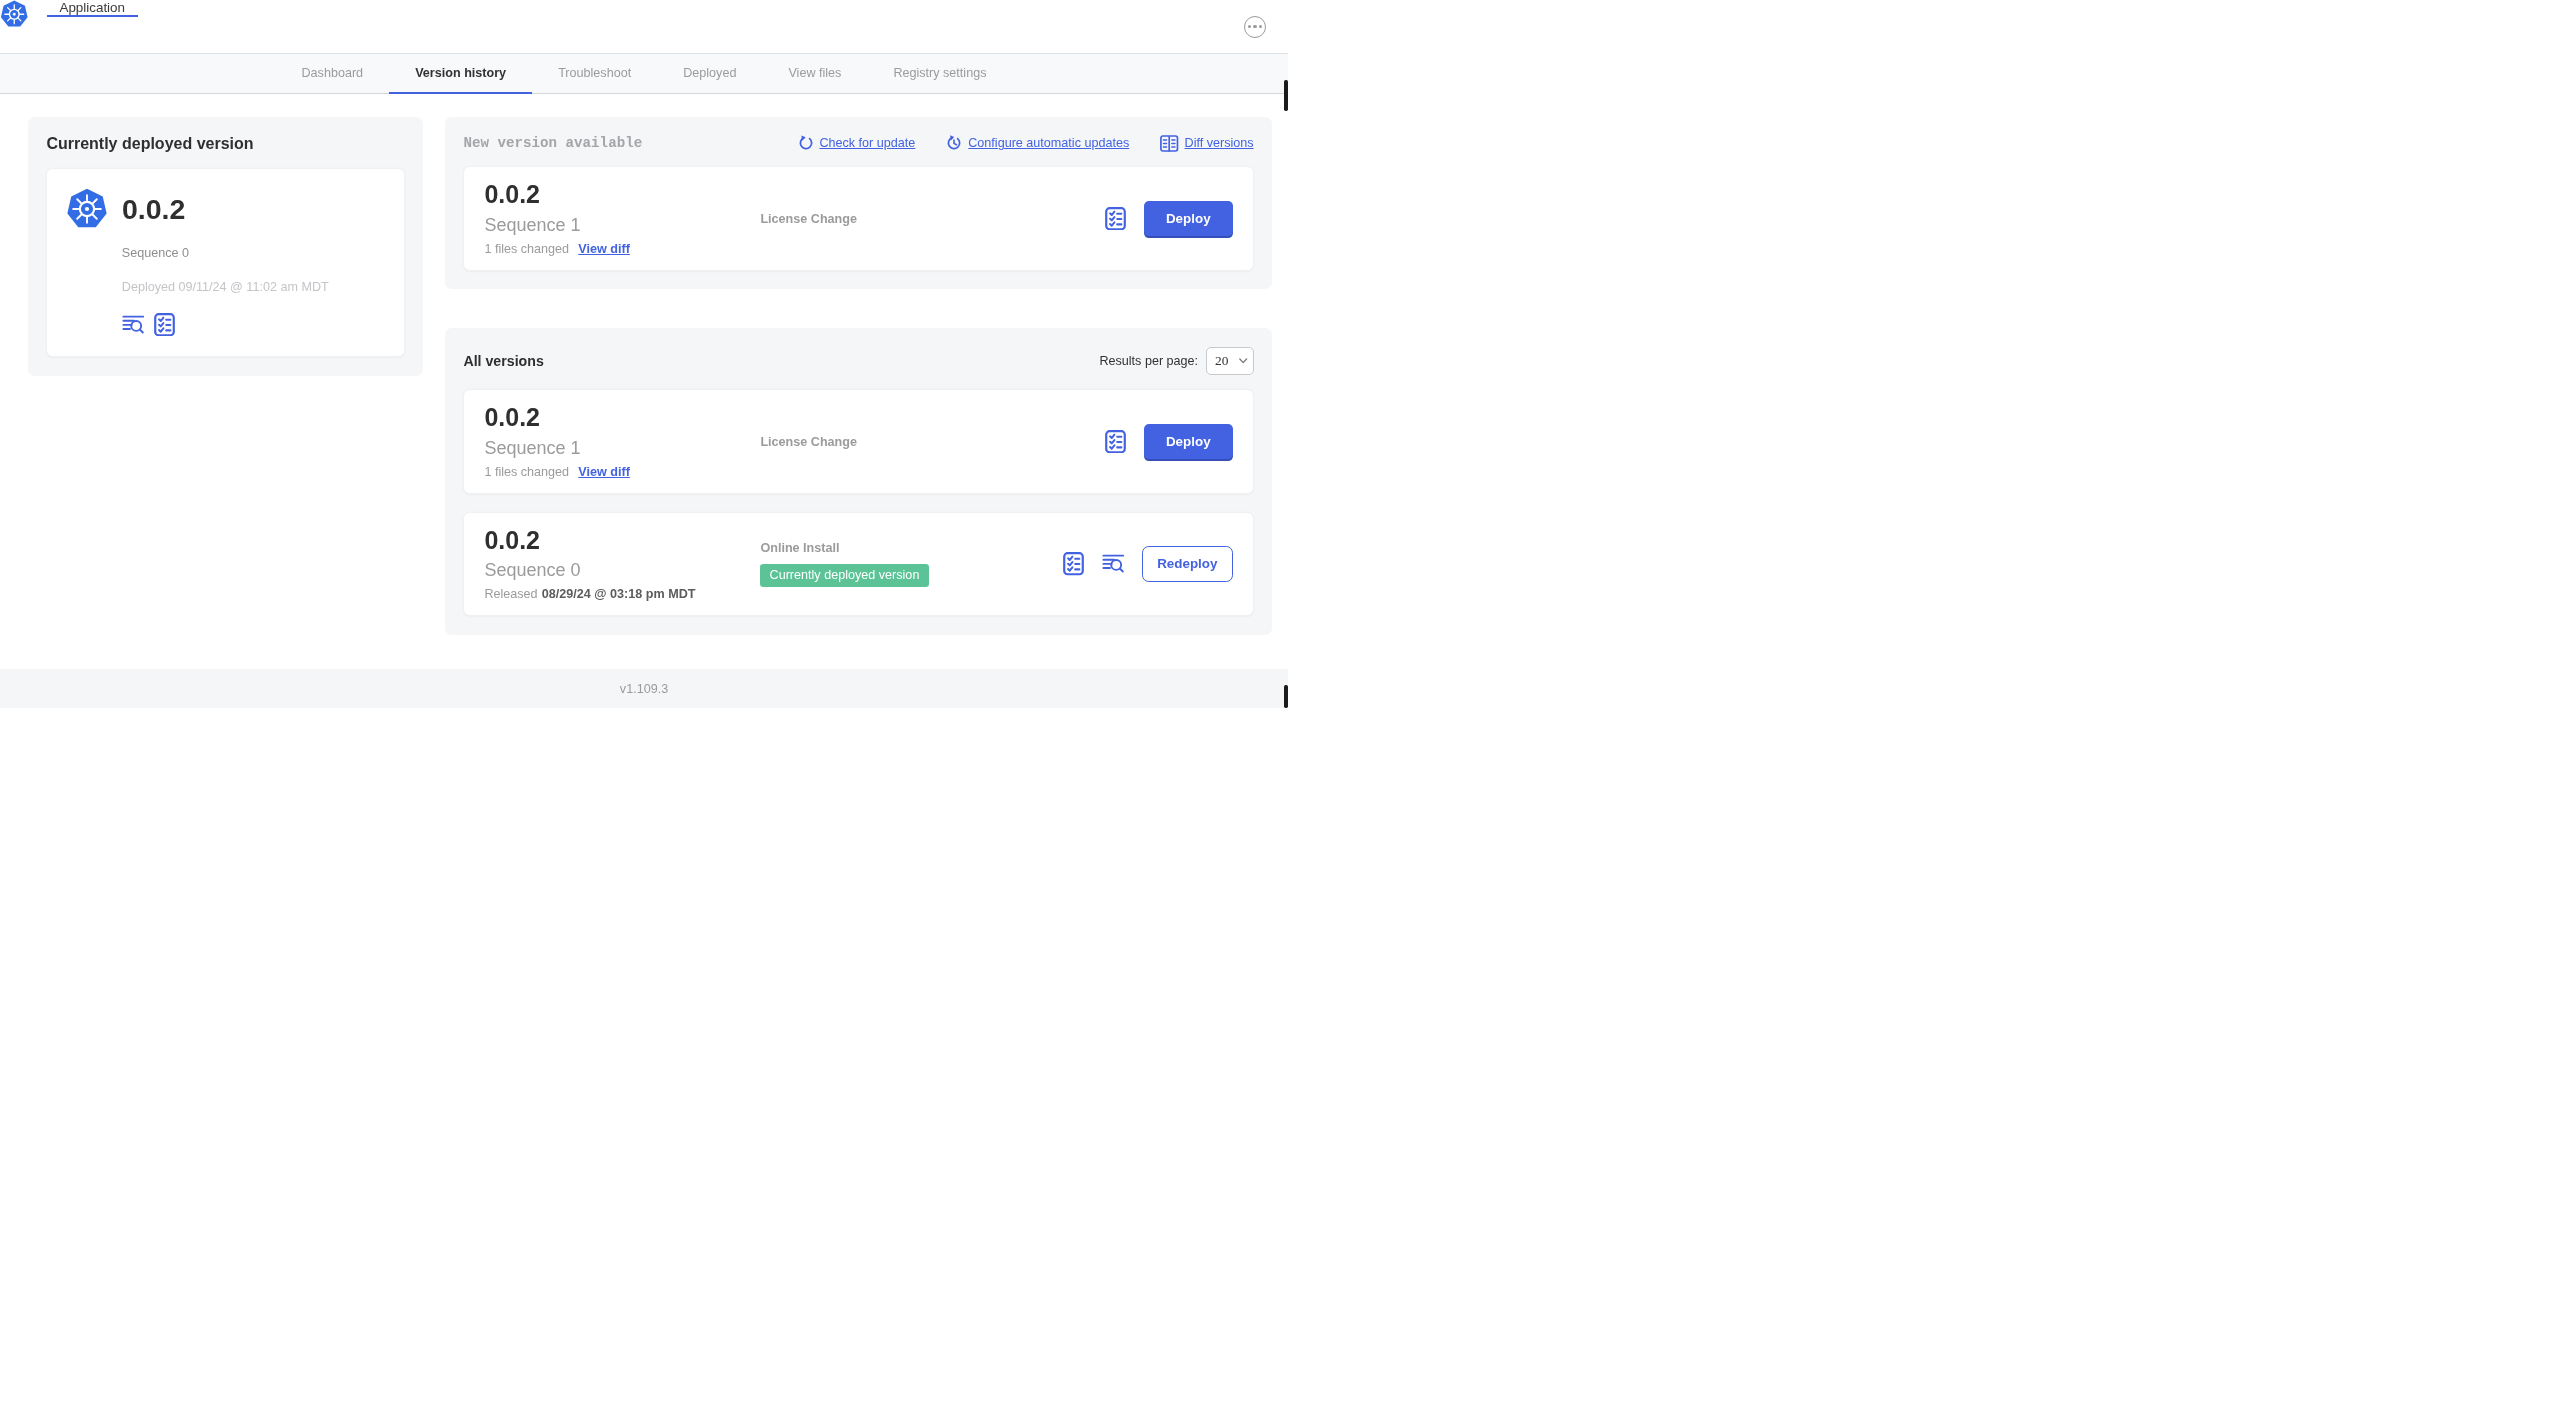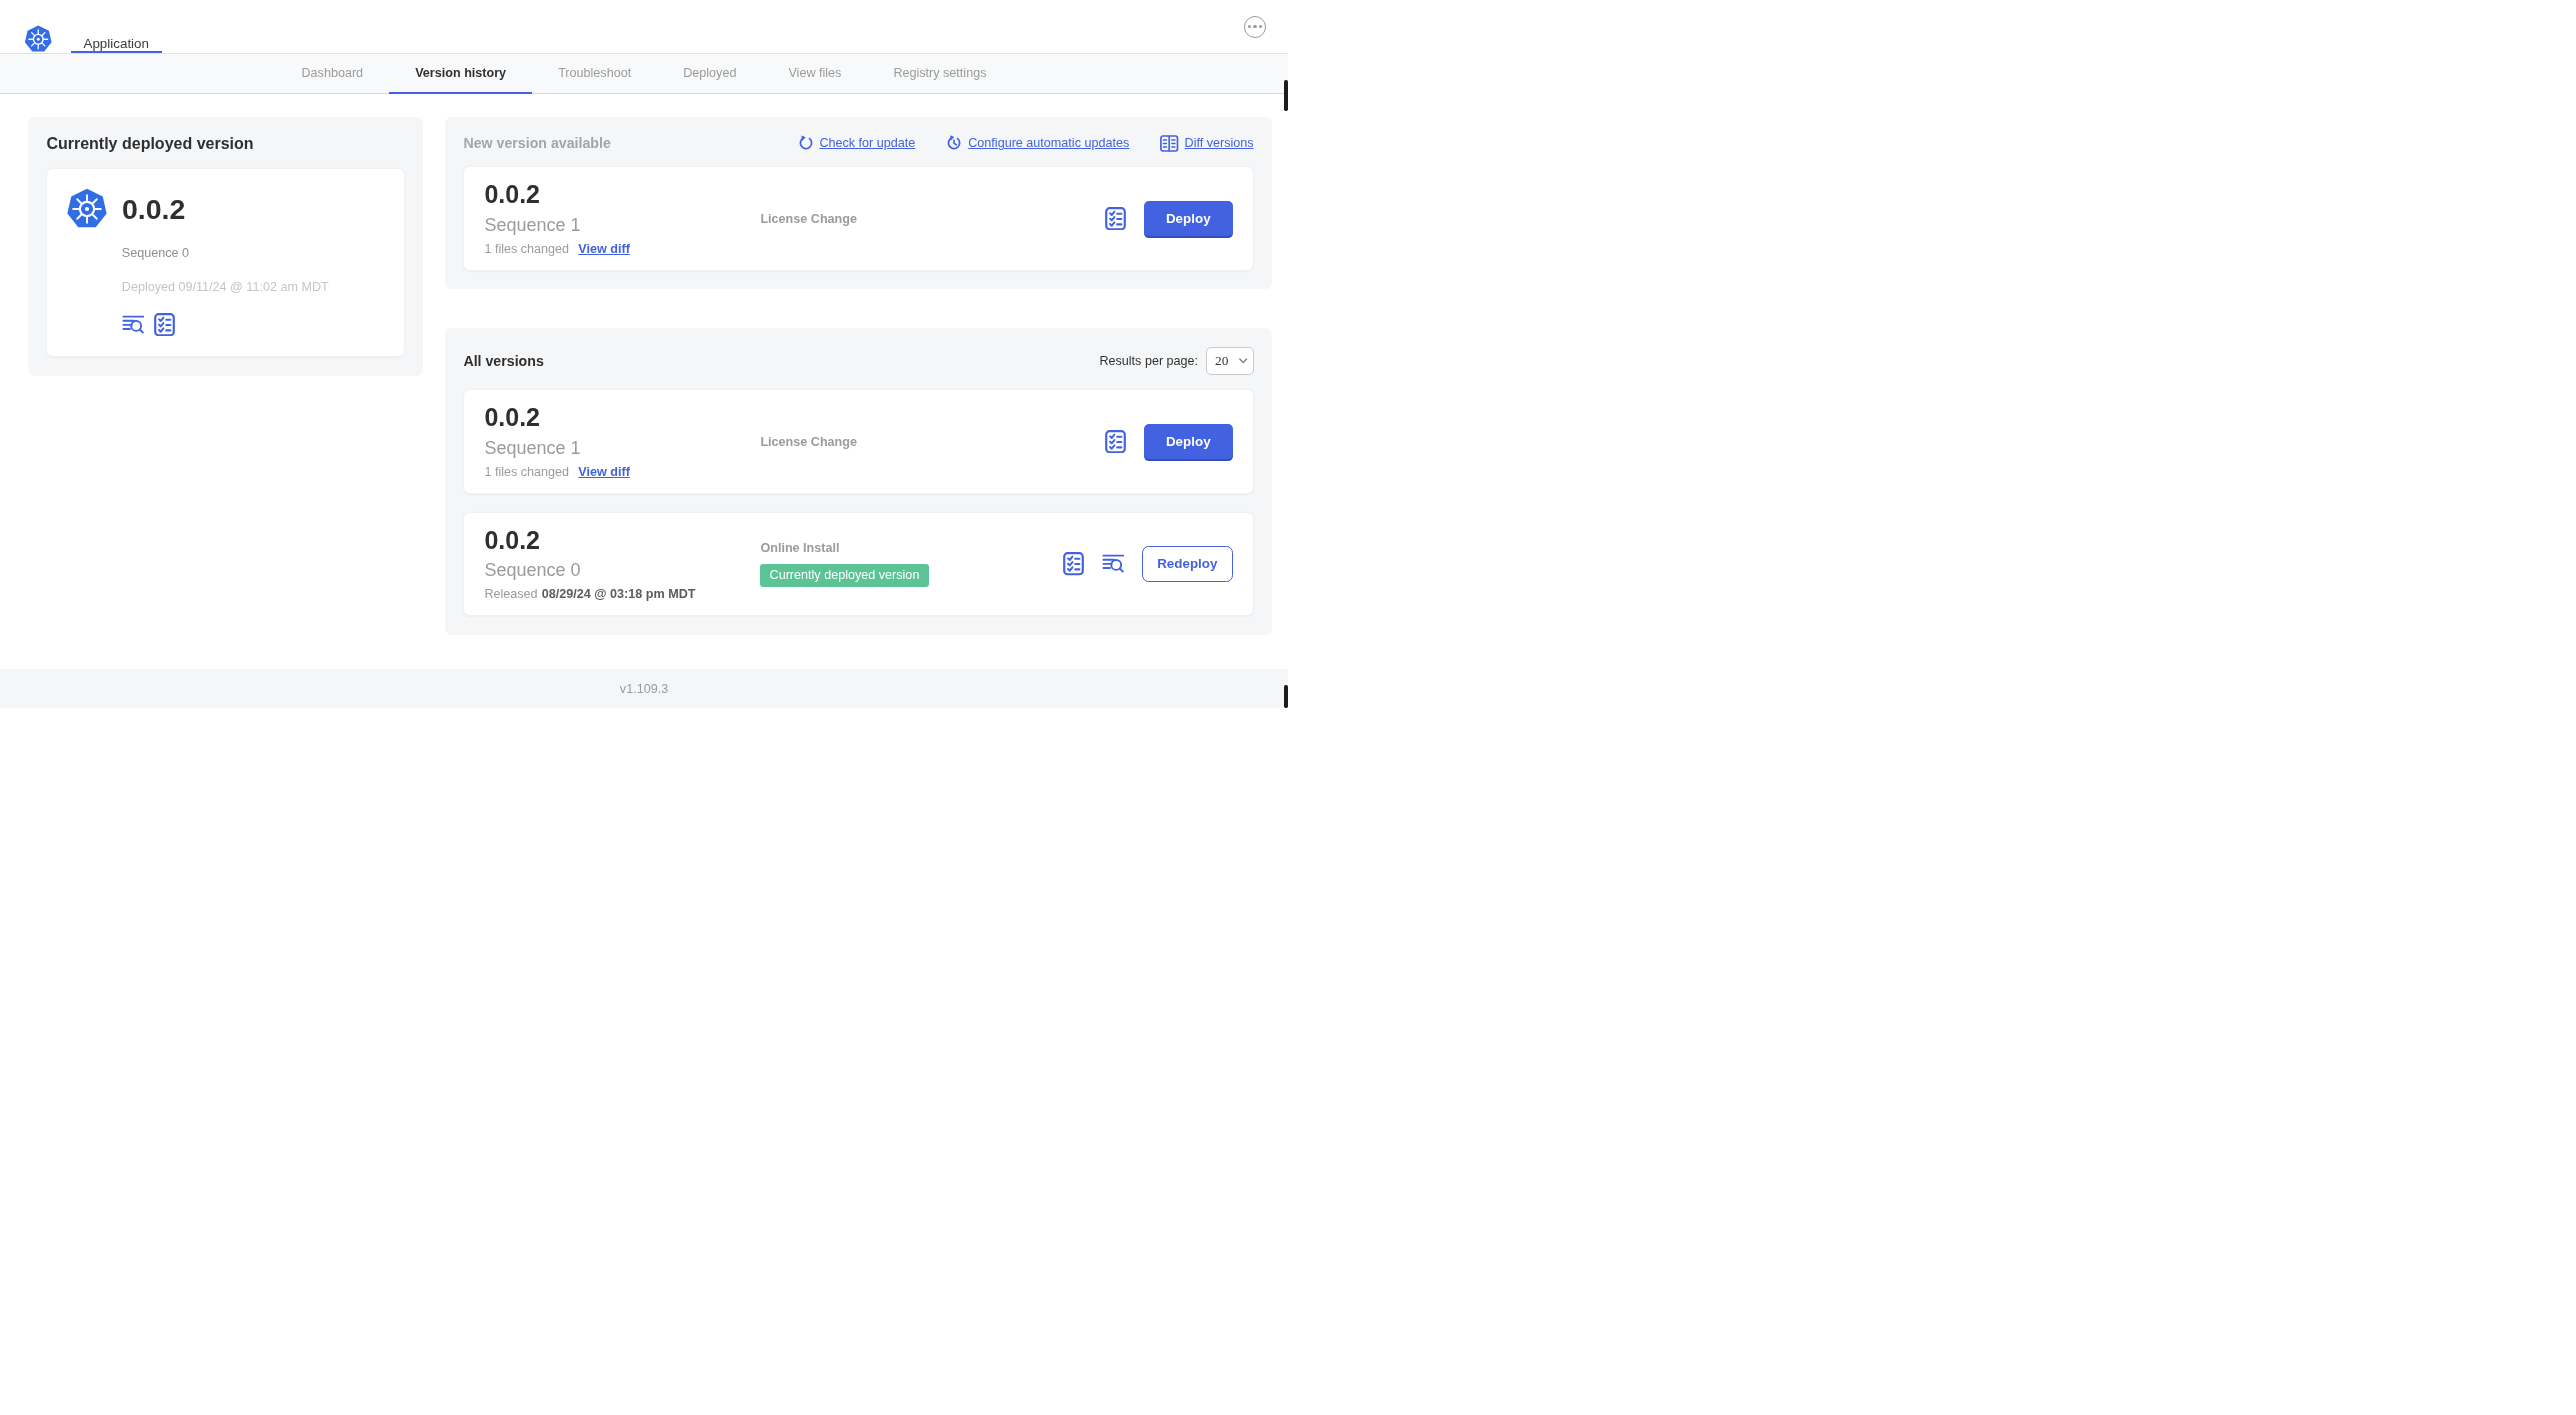--- a/index.html
+++ b/index.html
@@ -3,21 +3,21 @@
 <meta charset="utf-8">
 <style>
   * { box-sizing: border-box; margin: 0; padding: 0; }
   html,body { width:1288px; height:708px; }
   body {
     font-family: "Liberation Sans", sans-serif;
     background:#fff; color:#323232; position:relative; overflow:hidden;
   }
   
   .app-header { height:54px; background:#fff; border-bottom:0.8px solid #dfe3e6;
-    display:flex; align-items:flex-end; padding-left:24px; }
+    display:flex; align-items:flex-start; padding-left:0; }
   .logo-wrap { display:flex; align-items:center; }
   .logo-wrap svg { width:28.5px; height:28.5px; }
   .app-tab { display:flex; align-items:center; margin-left:18.4px; padding:0 12.6px;
     border-bottom:2.5px solid #4262e1; font-size:13.4px; font-weight:500; color:#3b3b3b; }
   .menu-btn { margin-left:auto; align-self:center; margin-right:22px; width:22px; height:22px;
     border:1.7px solid #9b9b9b; border-radius:50%; background:#fff;
     display:flex; align-items:center; justify-content:center; gap:2.1px; cursor:pointer; }
   .menu-btn .dot { width:3.3px; height:3.3px; border-radius:50%; background:#9b9b9b; }
   
   .subnav { height:40px; background:#f8f9fa; border-bottom:0.8px solid #d4d8db;
@@ -35,21 +35,21 @@
   .version-row { display:flex; align-items:center; gap:14.2px; }
   .k8s-big { width:42px; height:44px; }
   .ver-big { font-size:28.5px; font-weight:700; color:#2f2f2f; }
   .card-meta { margin-left:56px; }
   .card-seq { margin-top:15px; font-size:12.6px; color:#8e8e8e; }
   .card-deployed { margin-top:20px; font-size:12.6px; color:#c3c5c8; }
   .card-icons { margin-top:18.4px; display:flex; align-items:center; gap:9.2px; }
   
   .right-col { width:827px; }
   .sec-head { display:flex; align-items:center; }
-  .sec-title-muted { font-size:14.2px; font-weight:600; color:#a3a5a8; }
+  .sec-title-muted { font-size:14.2px; font-weight:600; color:#a3a5a8;font-family:Liberation Mono, monospace; }
   .sec-title { font-size:14.2px; font-weight:700; color:#2f2f2f; }
   .sec-actions { margin-left:auto; display:flex; align-items:center; gap:31px; }
   .link { display:flex; align-items:center; gap:5.9px; color:#4262e1; font-size:12.6px;
     font-weight:500; text-decoration:underline; cursor:pointer; }
   .section-new { margin-bottom:39px; }
   .rows { display:flex; flex-direction:column; gap:17.6px; margin-top:14.2px; }
   .row-card { background:#fff; border:0.8px solid #f0f1f3; border-radius:6.7px; padding:14.2px 20px;
     display:flex; align-items:center; min-height:99px; box-shadow:0 0.8px 1.7px rgba(0,0,0,.04); }
   .row-left { width:276px; }
   .row-ver { font-size:25px; font-weight:700; color:#2f2f2f; line-height:1.1; }

